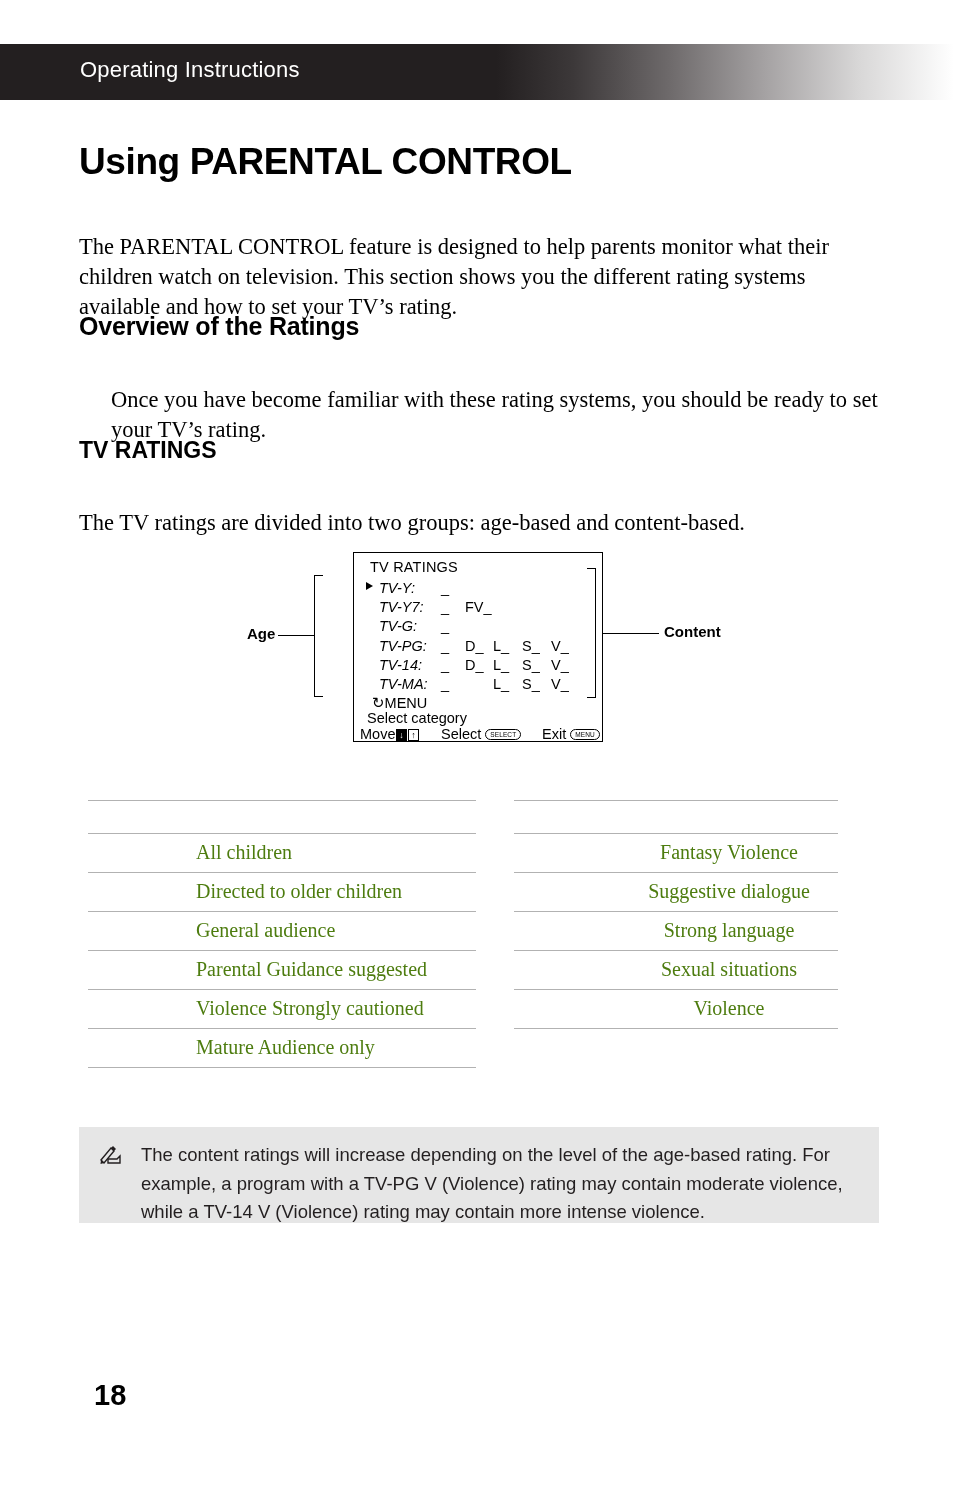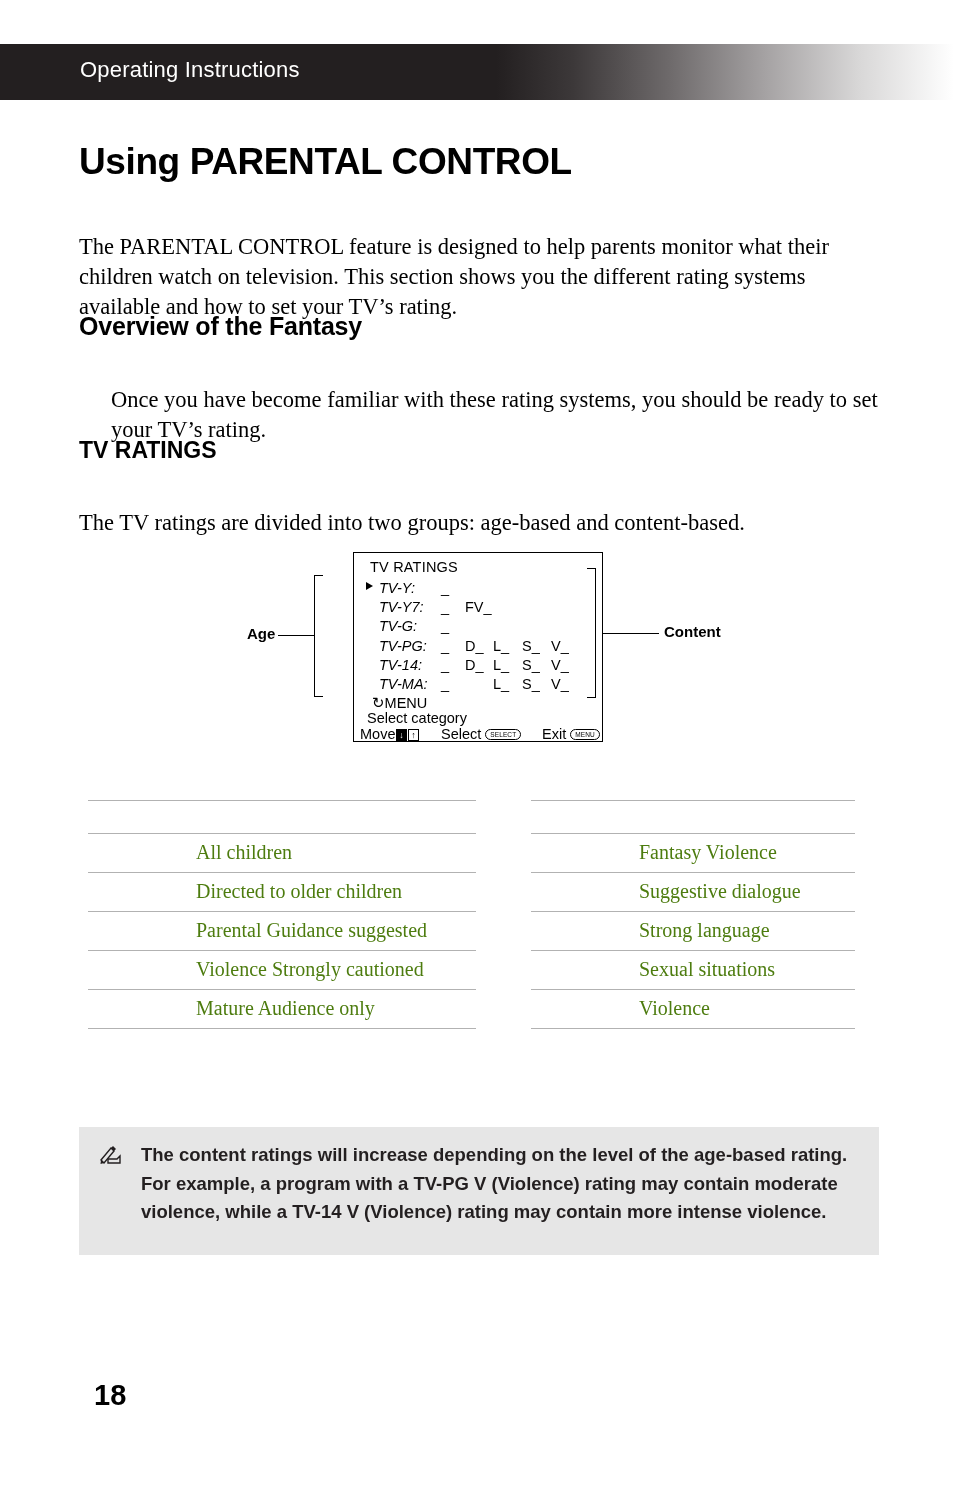--- a/index.html
+++ b/index.html
@@ -245,43 +245,42 @@
 
   
   .tbl {
     position: absolute;
     border-collapse: collapse;
     font-family: "Liberation Serif", serif;
     font-size: 20px;
     color: #4d7c0f;
   }
   #tbl-age { left: 88px; top: 800px; width: 388px; }
-  #tbl-content { left: 531px; top: 800px; width: 324px; }
+  #tbl-content { left: 514px; top: 800px; width: 324px; text-align: center; }
   .tbl td {
     border-top: 1.4px solid #b2b2b2;
     border-bottom: 1.4px solid #b2b2b2;
     padding: 5px 2px 6px 2px;
     vertical-align: top;
     line-height: 27px;
   }
   .tbl td.code { width: 100px; }
   .tbl tr.hdr td { height: 28px; padding: 2px; }
   #tbl-age td.desc { padding-left: 4px; }
   #tbl-content td.desc { padding-left: 4px; }
 
   
   .note {
     position: absolute;
     left: 79px;
     top: 1127px;
     width: 800px;
-    height: 128px;
+    height: 96px;
     background: #e6e6e6;
     box-sizing: border-box;
-    font-weight: bold;
   }
   .note-icon {
     position: absolute;
     left: 19px;
     top: 17px;
     width: 26px;
     height: 22px;
   }
   .note-text {
     position: absolute;
@@ -308,21 +307,21 @@
 </head>
 <body>
 
 <div class="header-bar"></div>
 <div class="header-title">Operating Instructions</div>
 
 <h1 class="page-title">Using PARENTAL CONTROL</h1>
 
 <p class="body-para" id="para-intro">The PARENTAL CONTROL feature is designed to help parents monitor what their children watch on television. This section shows you the different rating systems available and how to set your TV’s rating.</p>
 
-<h2 class="section-head" id="head-overview">Overview of the Fantasy</h2>
+<h2 class="section-head" id="head-overview">Overview of the Ratings</h2>
 <p class="body-para" id="para-overview">Once you have become familiar with these rating systems, you should be ready to set your TV’s rating.</p>
 
 <h2 class="section-head" id="head-tvratings">TV RATINGS</h2>
 <p class="body-para" id="para-tvratings">The TV ratings are divided into two groups: age-based and content-based.</p>
 
 <div class="diagram">
 
   <div class="lbl-age">Age</div>
   <div class="leader-left"></div>
   <div class="bracket-left"></div>
@@ -394,20 +393,24 @@
         <td class="code"></td>
         <td class="desc"></td>
       </tr>
       <tr>
         <td class="code"></td>
         <td class="desc">All children</td>
       </tr>
       <tr>
         <td class="code"></td>
         <td class="desc">Directed to older children</td>
+      </tr>
+      <tr>
+        <td class="code"></td>
+        <td class="desc">General audience</td>
       </tr>
       <tr>
         <td class="code"></td>
         <td class="desc">Parental Guidance suggested</td>
       </tr>
       <tr>
         <td class="code"></td>
         <td class="desc">Violence Strongly cautioned</td>
       </tr>
       <tr>

